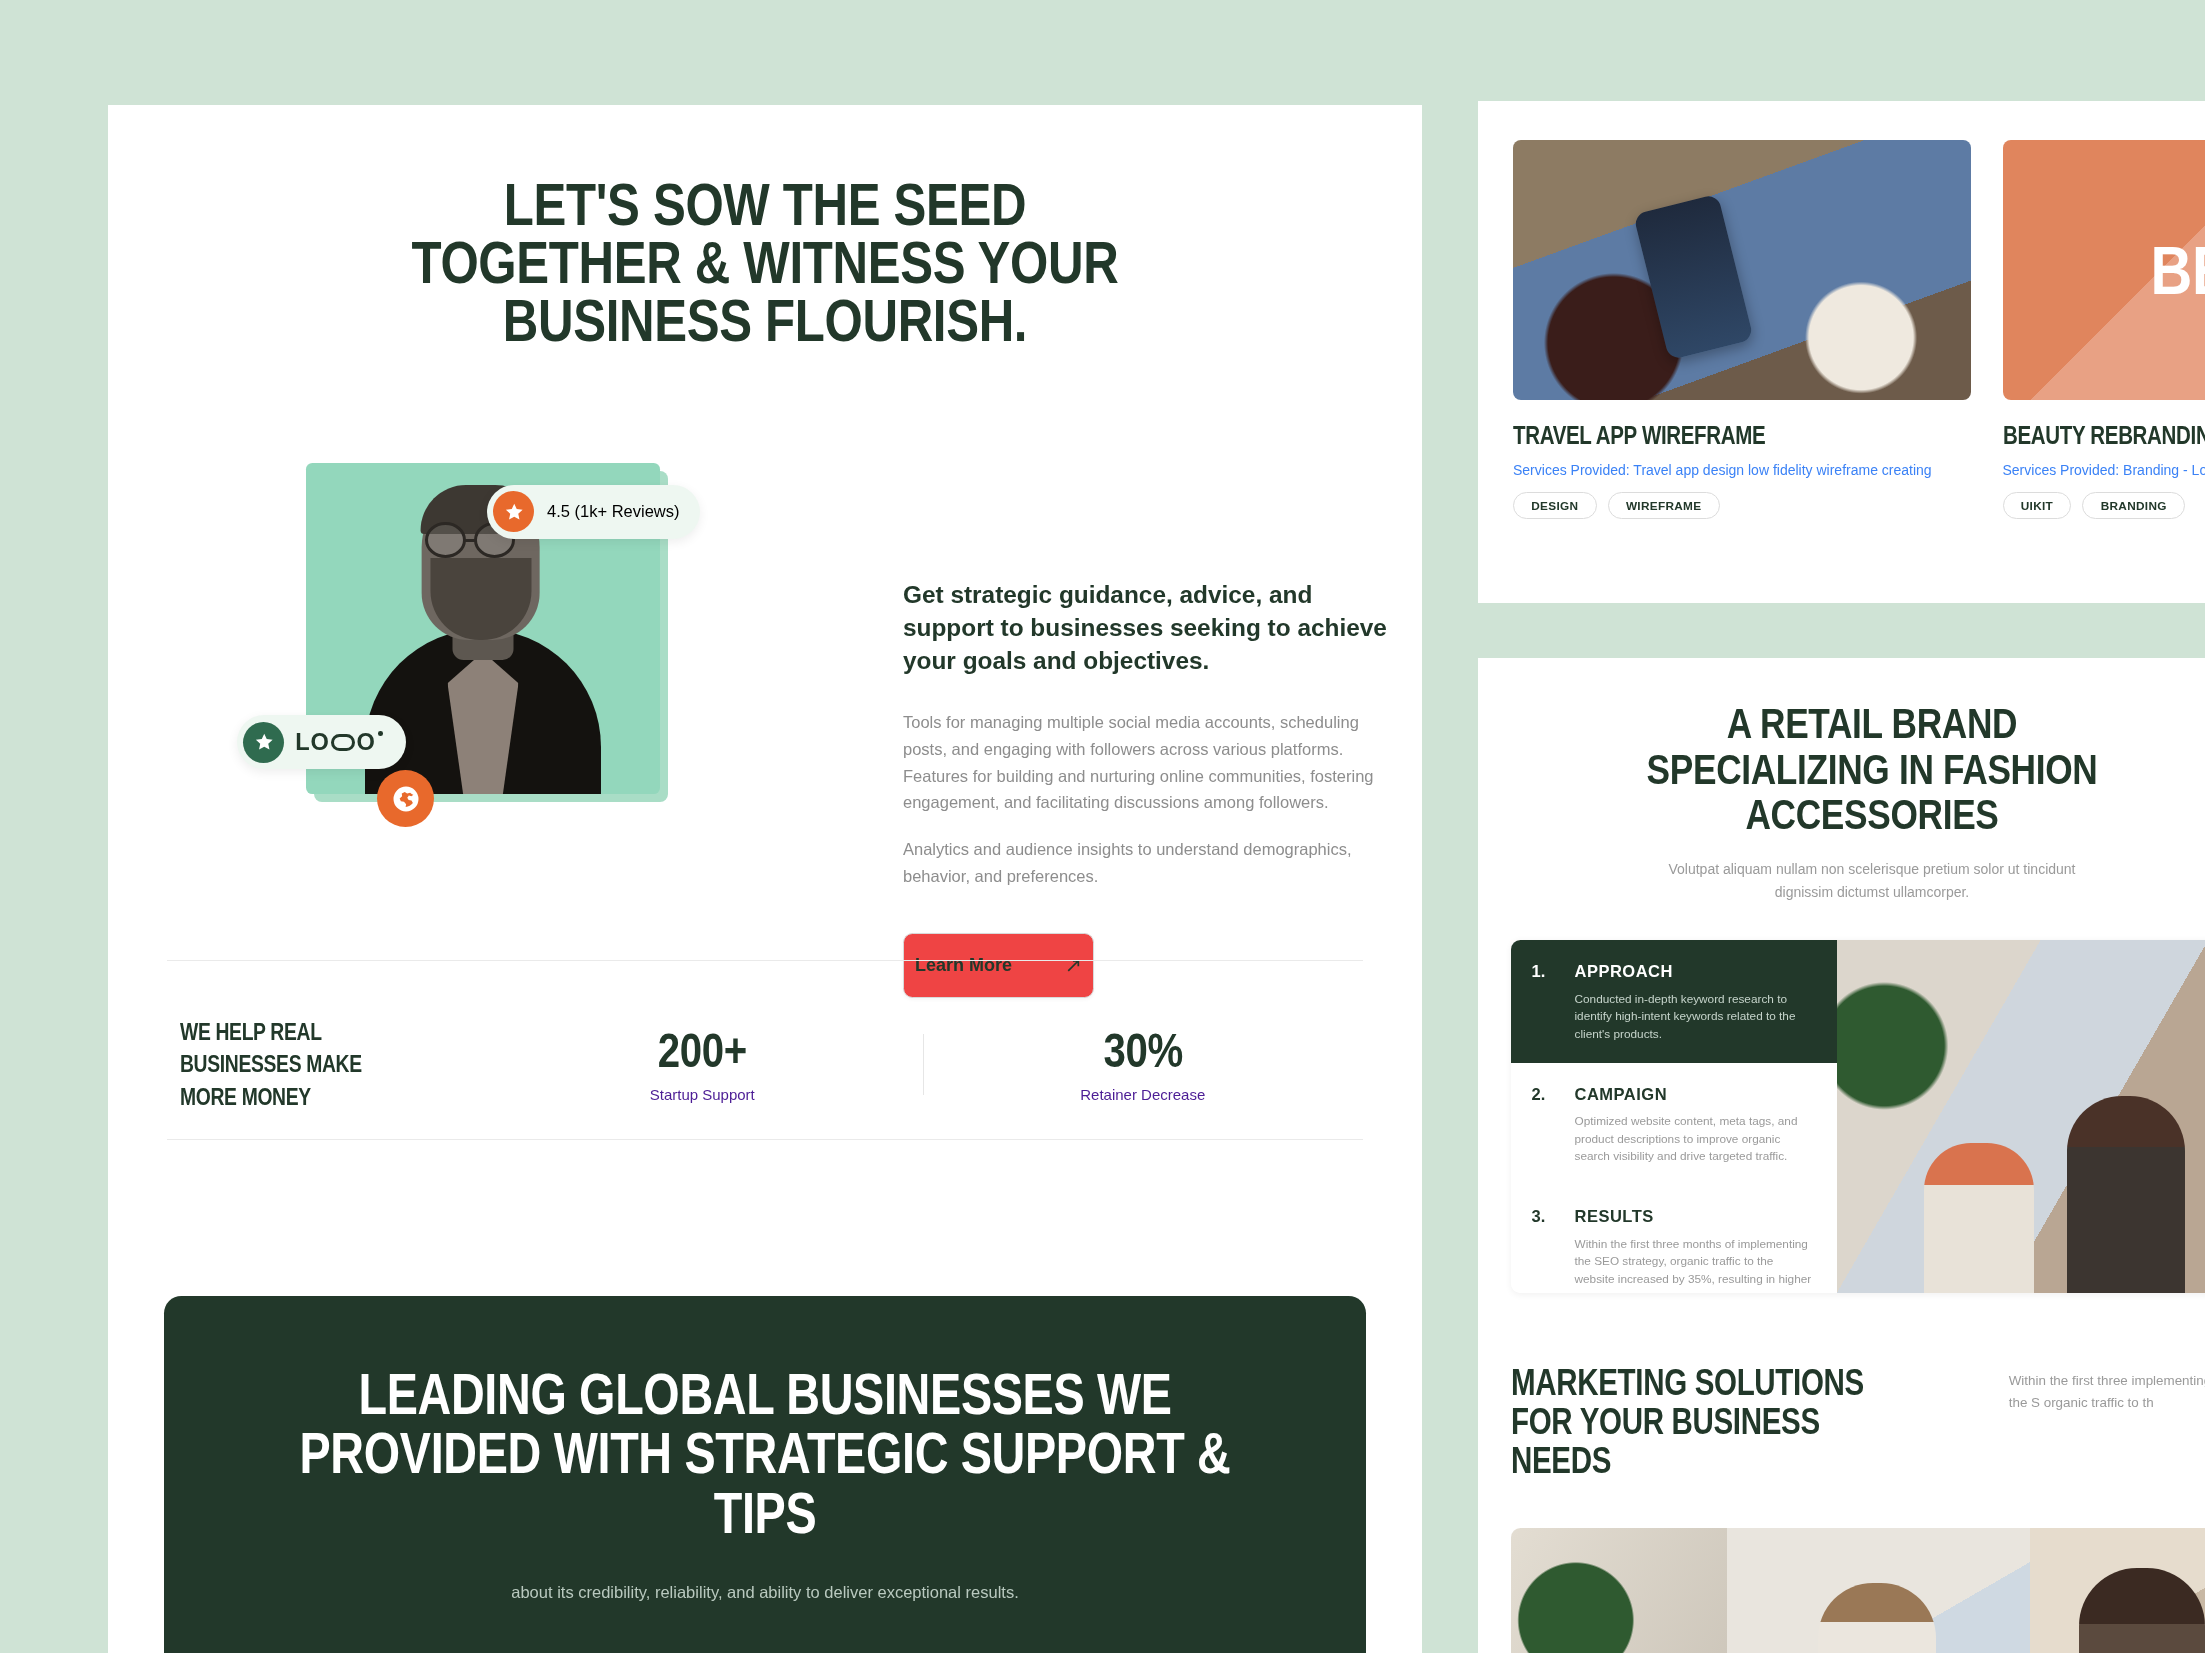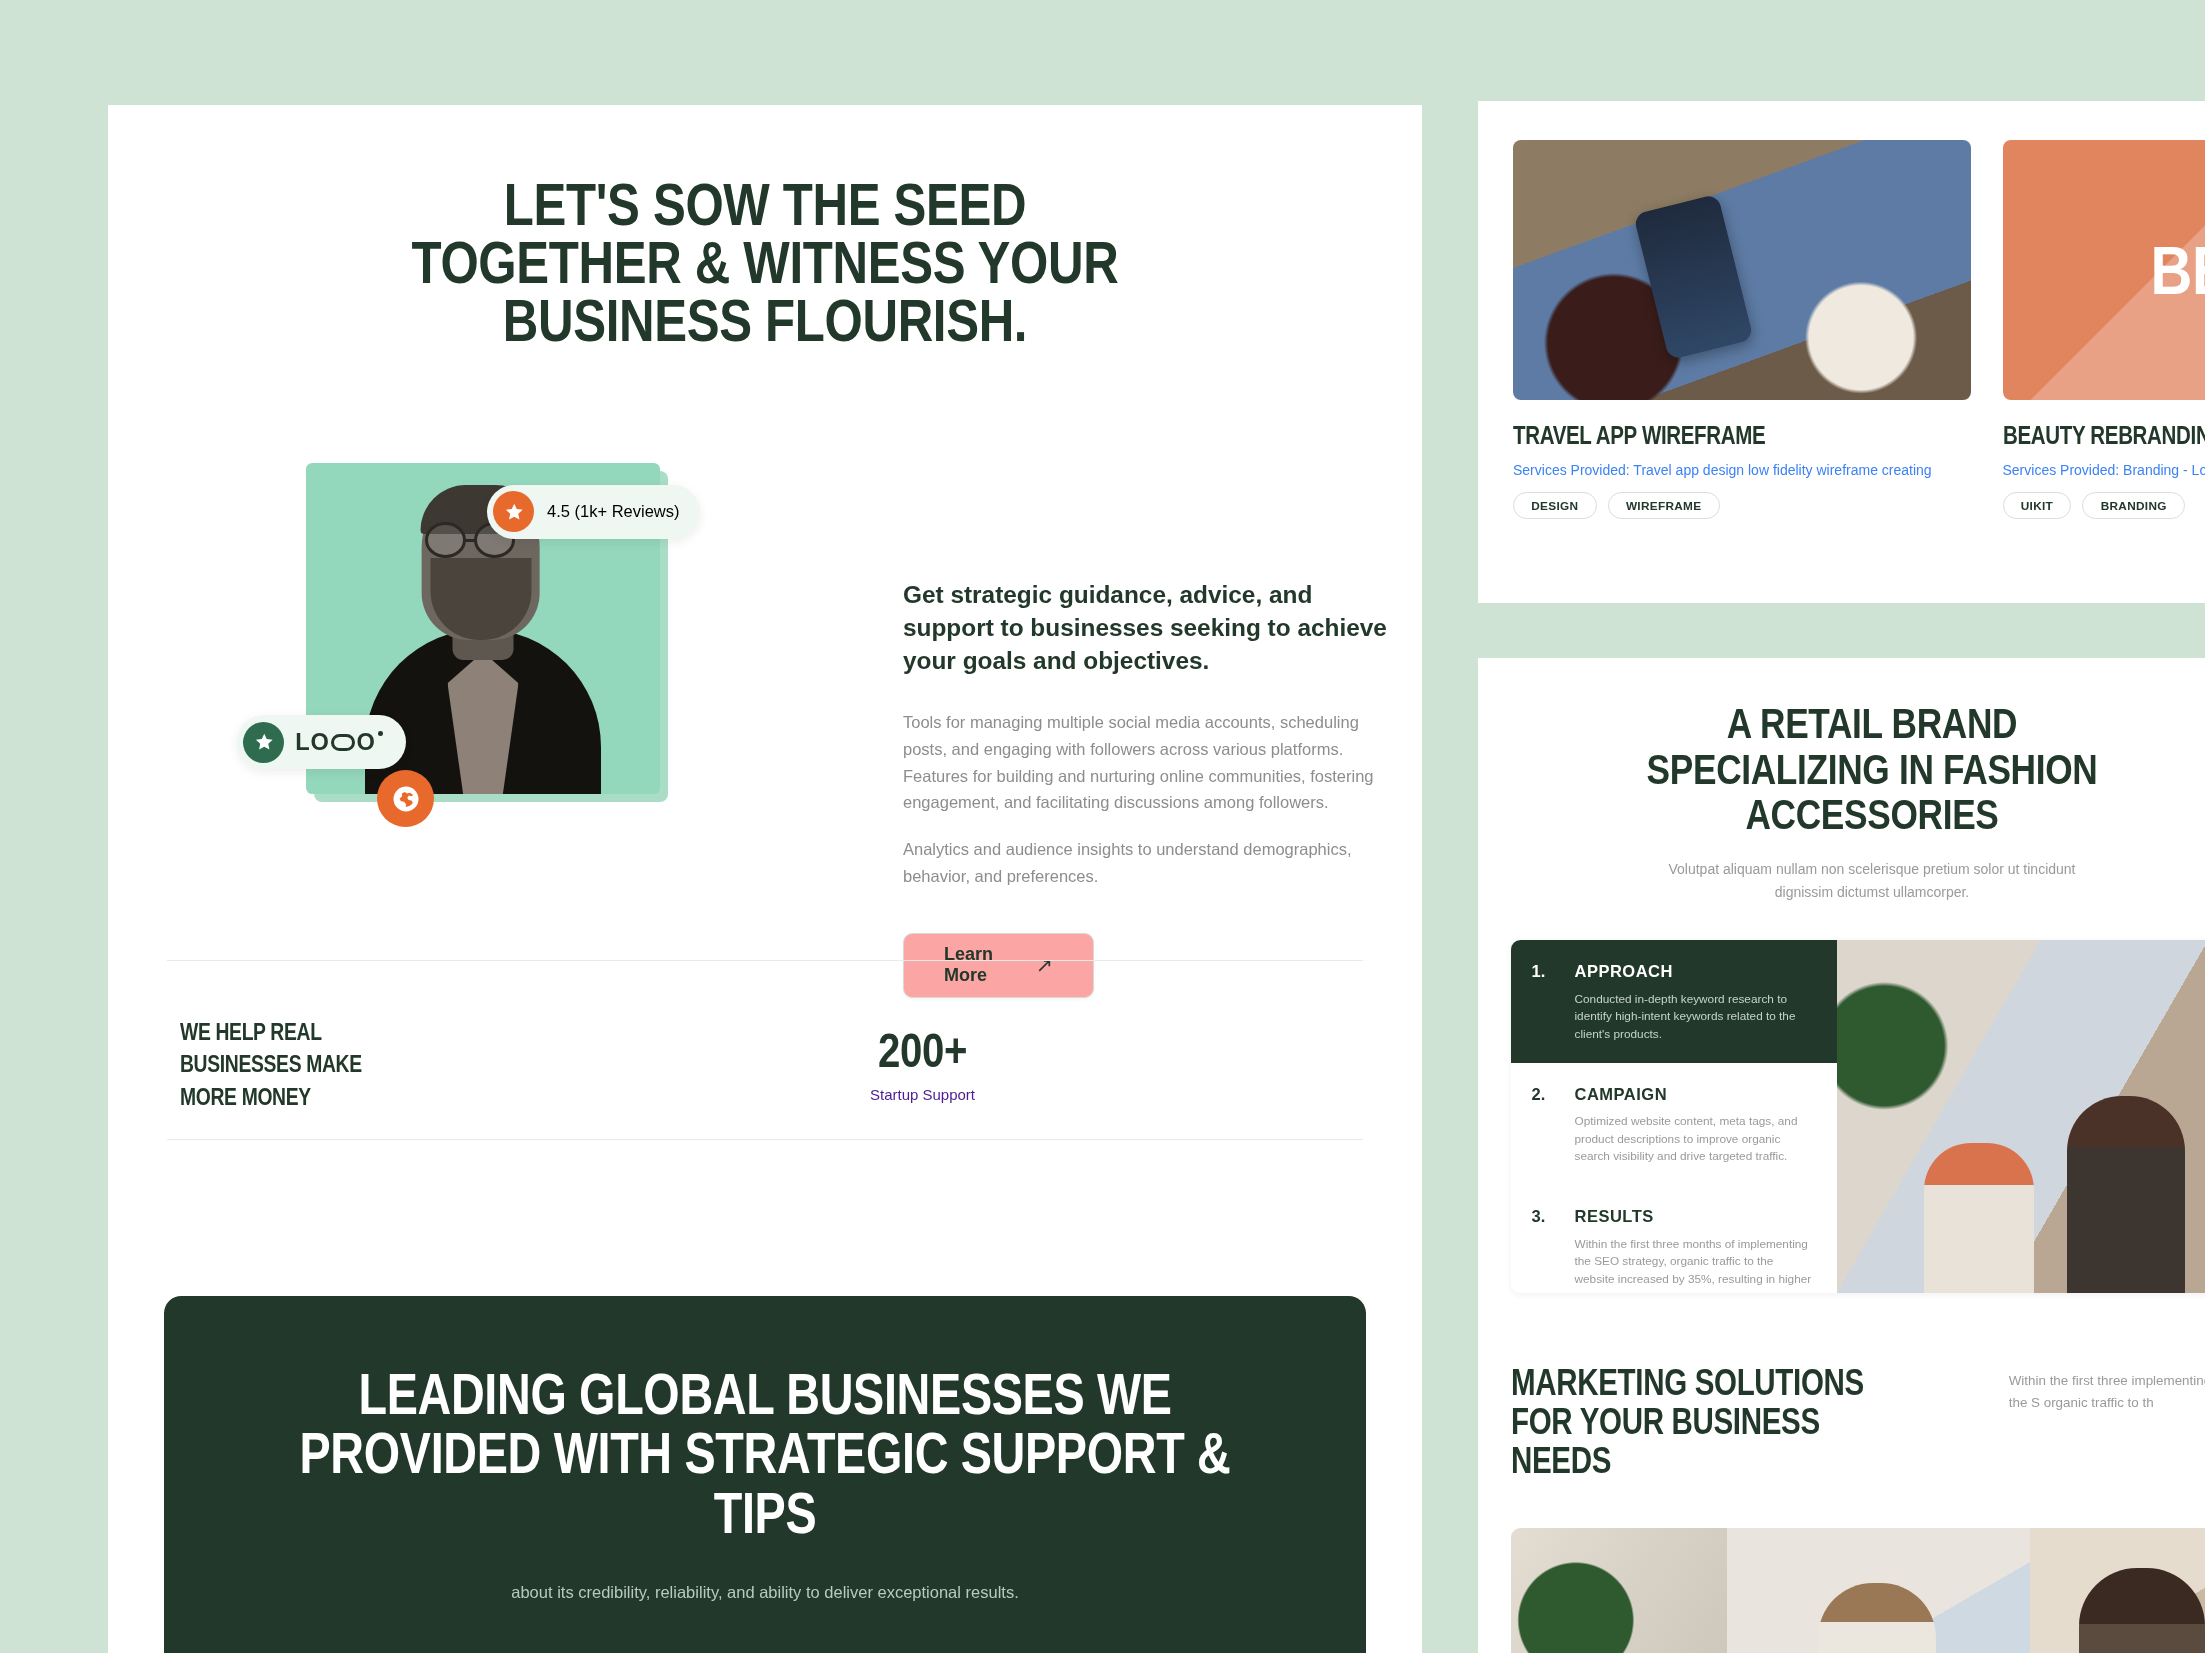--- a/index.html
+++ b/index.html
@@ -180,25 +180,25 @@
     color: #22382a;
   }
   .para {
     margin-top: 31.5px;
     font-size: 16.5px; line-height: 1.62; color: #8d8d8d;
   }
   .para + .para { margin-top: 20.5px; }
   .btn-learn {
     margin-top: 43px;
     width: 191px; height: 65px;
-    background: #fca5a5;
+    background: #ef4444;
     border: 0.8px solid #d9d9d9;
     border-radius: 9.5px;
     display: flex; align-items: center; justify-content: space-between;
-    padding: 0 40px;
+    padding: 0 11px;
     font-size: 18px; font-weight: 700; color: #22382a;
     box-shadow: 0 1.6px 3.9px rgba(0,0,0,0.04);
     cursor: pointer;
   }
   .btn-learn .arr { font-size: 20.5px; font-weight: 400; }
 
   
   .hr {
     position: absolute; left: 59px; width: 1196px; height: 0.8px;
     background: #eaeaea;
@@ -461,20 +461,24 @@
     <div class="hr bot"></div>
     <div class="stats">
       <div class="stats-label">
         <span class="display">WE HELP REAL</span>
         <span class="display">BUSINESSES MAKE</span>
         <span class="display">MORE MONEY</span>
       </div>
       <div class="stat">
         <div class="num display">200+</div>
         <div class="cap">Startup Support</div>
+      </div>
+      <div class="stat">
+        <div class="num display">30%</div>
+        <div class="cap">Retainer Decrease</div>
       </div>
     </div>
 
     <div class="banner">
       <div class="banner-title display">
         <span class="line">LEADING GLOBAL BUSINESSES WE</span>
         <span class="line">PROVIDED WITH STRATEGIC SUPPORT &amp; TIPS</span>
       </div>
       <div class="banner-sub">
         <span class="line">about its credibility, reliability, and ability to deliver exceptional results.</span>

